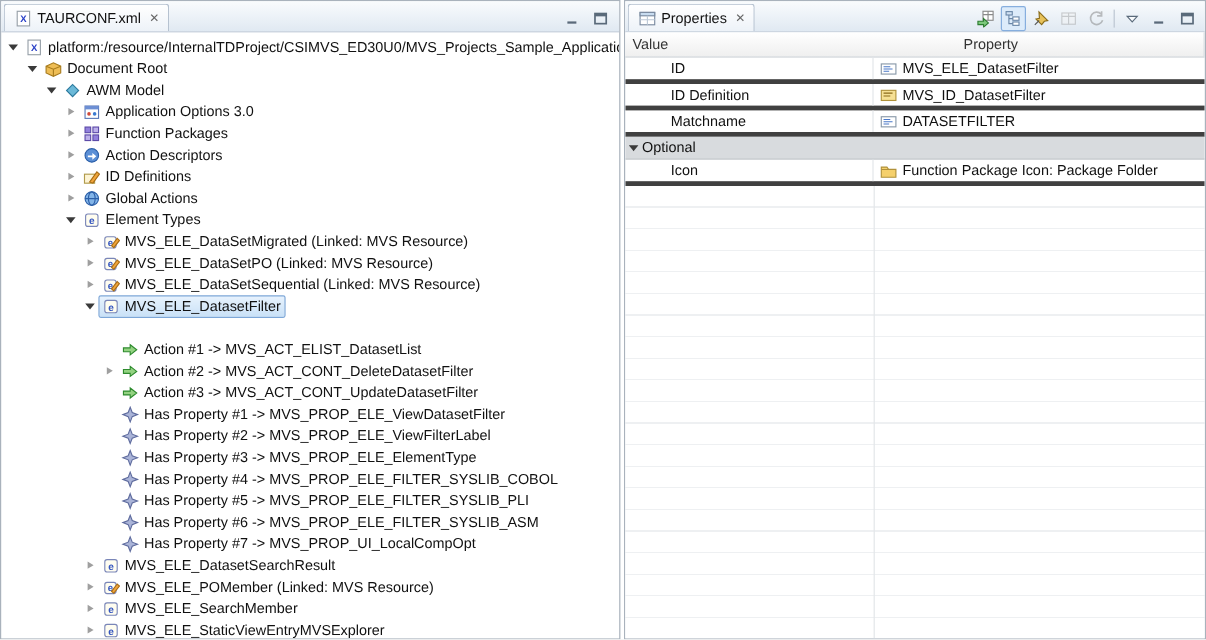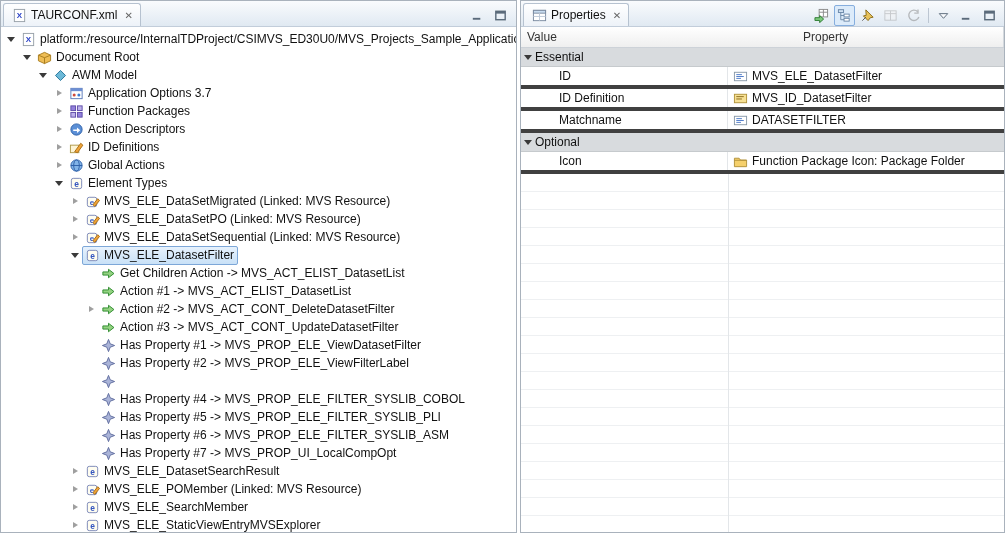--- a/index.html
+++ b/index.html
@@ -124,21 +124,21 @@
           <span class="expander collapsed"></span>
           <span class="content">
             <span class="icon">
               <svg viewBox="0 0 16 16">
                 <rect x="2" y="2.5" width="12" height="11" fill="#fff" stroke="#5b79b8"></rect>
                 <rect x="2" y="2.5" width="12" height="3" fill="#6d8fd4"></rect>
                 <circle cx="5.5" cy="9.5" r="1.6" fill="#d04a3a"></circle>
                 <circle cx="10.5" cy="9.5" r="1.6" fill="#3a7ad0"></circle>
               </svg>
             </span>
-            <span class="tree-label">Application Options 3.7</span>
+            <span class="tree-label">Application Options 3.0</span>
           </span>
         </div>
         <div class="tree-row">
           <span class="spacer" style="width: 48px;"></span>
           <span class="expander collapsed"></span>
           <span class="content">
             <span class="icon">
               <svg viewBox="0 0 16 16">
                 <rect x="2" y="2" width="5" height="5" fill="#9280dc" stroke="#5d4ba8"></rect>
                 <rect x="9" y="2" width="5" height="5" fill="#bcb0ea" stroke="#5d4ba8"></rect>
@@ -253,62 +253,54 @@
                 <rect x="2.5" y="2.5" width="11" height="11" rx="2" fill="#fffdf0" stroke="#7a86b8"></rect>
                 <text x="8" y="11.5" font-size="9" font-weight="bold" fill="#3556c0" text-anchor="middle" font-family="sans-serif">e</text>
               </svg>
             </span>
             <span class="tree-label">MVS_ELE_DatasetFilter</span>
           </span>
         </div>
         <div class="tree-row">
           <span class="spacer" style="width: 80px;"></span>
           <span class="expander none"></span>
+        </div>
+        <div class="tree-row">
+          <span class="spacer" style="width: 80px;"></span>
+          <span class="expander none"></span>
           <span class="content">
             <span class="icon">
               <svg viewBox="0 0 16 16">
                 <path d="M2 6.3 h6 V3.5 L13.8 8 L8 12.5 V9.7 H2 Z" fill="#93d281" stroke="#2e8b2e"></path>
               </svg>
             </span>
-            <span class="tree-label">Get Children Action -&gt; MVS_ACT_ELIST_DatasetList</span>
-          </span>
-        </div>
-        <div class="tree-row">
-          <span class="spacer" style="width: 80px;"></span>
-          <span class="expander none"></span>
+            <span class="tree-label">Action #1 -&gt; MVS_ACT_ELIST_DatasetList</span>
+          </span>
+        </div>
+        <div class="tree-row">
+          <span class="spacer" style="width: 80px;"></span>
+          <span class="expander collapsed"></span>
           <span class="content">
             <span class="icon">
               <svg viewBox="0 0 16 16">
                 <path d="M2 6.3 h6 V3.5 L13.8 8 L8 12.5 V9.7 H2 Z" fill="#93d281" stroke="#2e8b2e"></path>
               </svg>
             </span>
-            <span class="tree-label">Action #1 -&gt; MVS_ACT_ELIST_DatasetList</span>
-          </span>
-        </div>
-        <div class="tree-row">
-          <span class="spacer" style="width: 80px;"></span>
-          <span class="expander collapsed"></span>
+            <span class="tree-label">Action #2 -&gt; MVS_ACT_CONT_DeleteDatasetFilter</span>
+          </span>
+        </div>
+        <div class="tree-row">
+          <span class="spacer" style="width: 80px;"></span>
+          <span class="expander none"></span>
           <span class="content">
             <span class="icon">
               <svg viewBox="0 0 16 16">
                 <path d="M2 6.3 h6 V3.5 L13.8 8 L8 12.5 V9.7 H2 Z" fill="#93d281" stroke="#2e8b2e"></path>
               </svg>
             </span>
-            <span class="tree-label">Action #2 -&gt; MVS_ACT_CONT_DeleteDatasetFilter</span>
-          </span>
-        </div>
-        <div class="tree-row">
-          <span class="spacer" style="width: 80px;"></span>
-          <span class="expander none"></span>
-          <span class="content">
-            <span class="icon">
-              <svg viewBox="0 0 16 16">
-                <path d="M2 6.3 h6 V3.5 L13.8 8 L8 12.5 V9.7 H2 Z" fill="#93d281" stroke="#2e8b2e"></path>
-              </svg>
-            </span>
             <span class="tree-label">Action #3 -&gt; MVS_ACT_CONT_UpdateDatasetFilter</span>
           </span>
         </div>
         <div class="tree-row">
           <span class="spacer" style="width: 80px;"></span>
           <span class="expander none"></span>
           <span class="content">
             <span class="icon">
               <svg viewBox="0 0 16 16">
                 <path d="M8 1.5 L9.8 6.2 L14.5 8 L9.8 9.8 L8 14.5 L6.2 9.8 L1.5 8 L6.2 6.2 Z" fill="#aab4d8" stroke="#5f6c9e"></path>
@@ -331,20 +323,21 @@
         </div>
         <div class="tree-row">
           <span class="spacer" style="width: 80px;"></span>
           <span class="expander none"></span>
           <span class="content">
             <span class="icon">
               <svg viewBox="0 0 16 16">
                 <path d="M8 1.5 L9.8 6.2 L14.5 8 L9.8 9.8 L8 14.5 L6.2 9.8 L1.5 8 L6.2 6.2 Z" fill="#aab4d8" stroke="#5f6c9e"></path>
               </svg>
             </span>
+            <span class="tree-label">Has Property #3 -&gt; MVS_PROP_ELE_ElementType</span>
           </span>
         </div>
         <div class="tree-row">
           <span class="spacer" style="width: 80px;"></span>
           <span class="expander none"></span>
           <span class="content">
             <span class="icon">
               <svg viewBox="0 0 16 16">
                 <path d="M8 1.5 L9.8 6.2 L14.5 8 L9.8 9.8 L8 14.5 L6.2 9.8 L1.5 8 L6.2 6.2 Z" fill="#aab4d8" stroke="#5f6c9e"></path>
               </svg>
@@ -509,24 +502,20 @@
               <rect x="3" y="3.5" width="10" height="2.5" fill="#5a6a7a"></rect>
             </svg>
           </span>
         </div>
     </div>
     <div class="props-header">
       <div class="ph-cell value">Value</div>
       <div class="ph-cell name">Property</div>
     </div>
     <div class="props-body" id="props-body">
-        <div class="cat-row">
-          <span class="expander expanded"></span>
-          <span class="cat-label">Essential</span>
-        </div>
         <div class="prop-row">
           <div class="p-name">ID</div>
           <div class="p-value">
             <span class="icon">
               <svg viewBox="0 0 16 16">
                 <rect x="1.5" y="3.5" width="13" height="9" fill="#fff" stroke="#8898a8"></rect>
                 <path d="M3.5 6 h6 M3.5 8 h8 M3.5 10 h5" fill="none" stroke="#4a78c8"></path>
               </svg>
             </span>
             <span>MVS_ELE_DatasetFilter</span>

